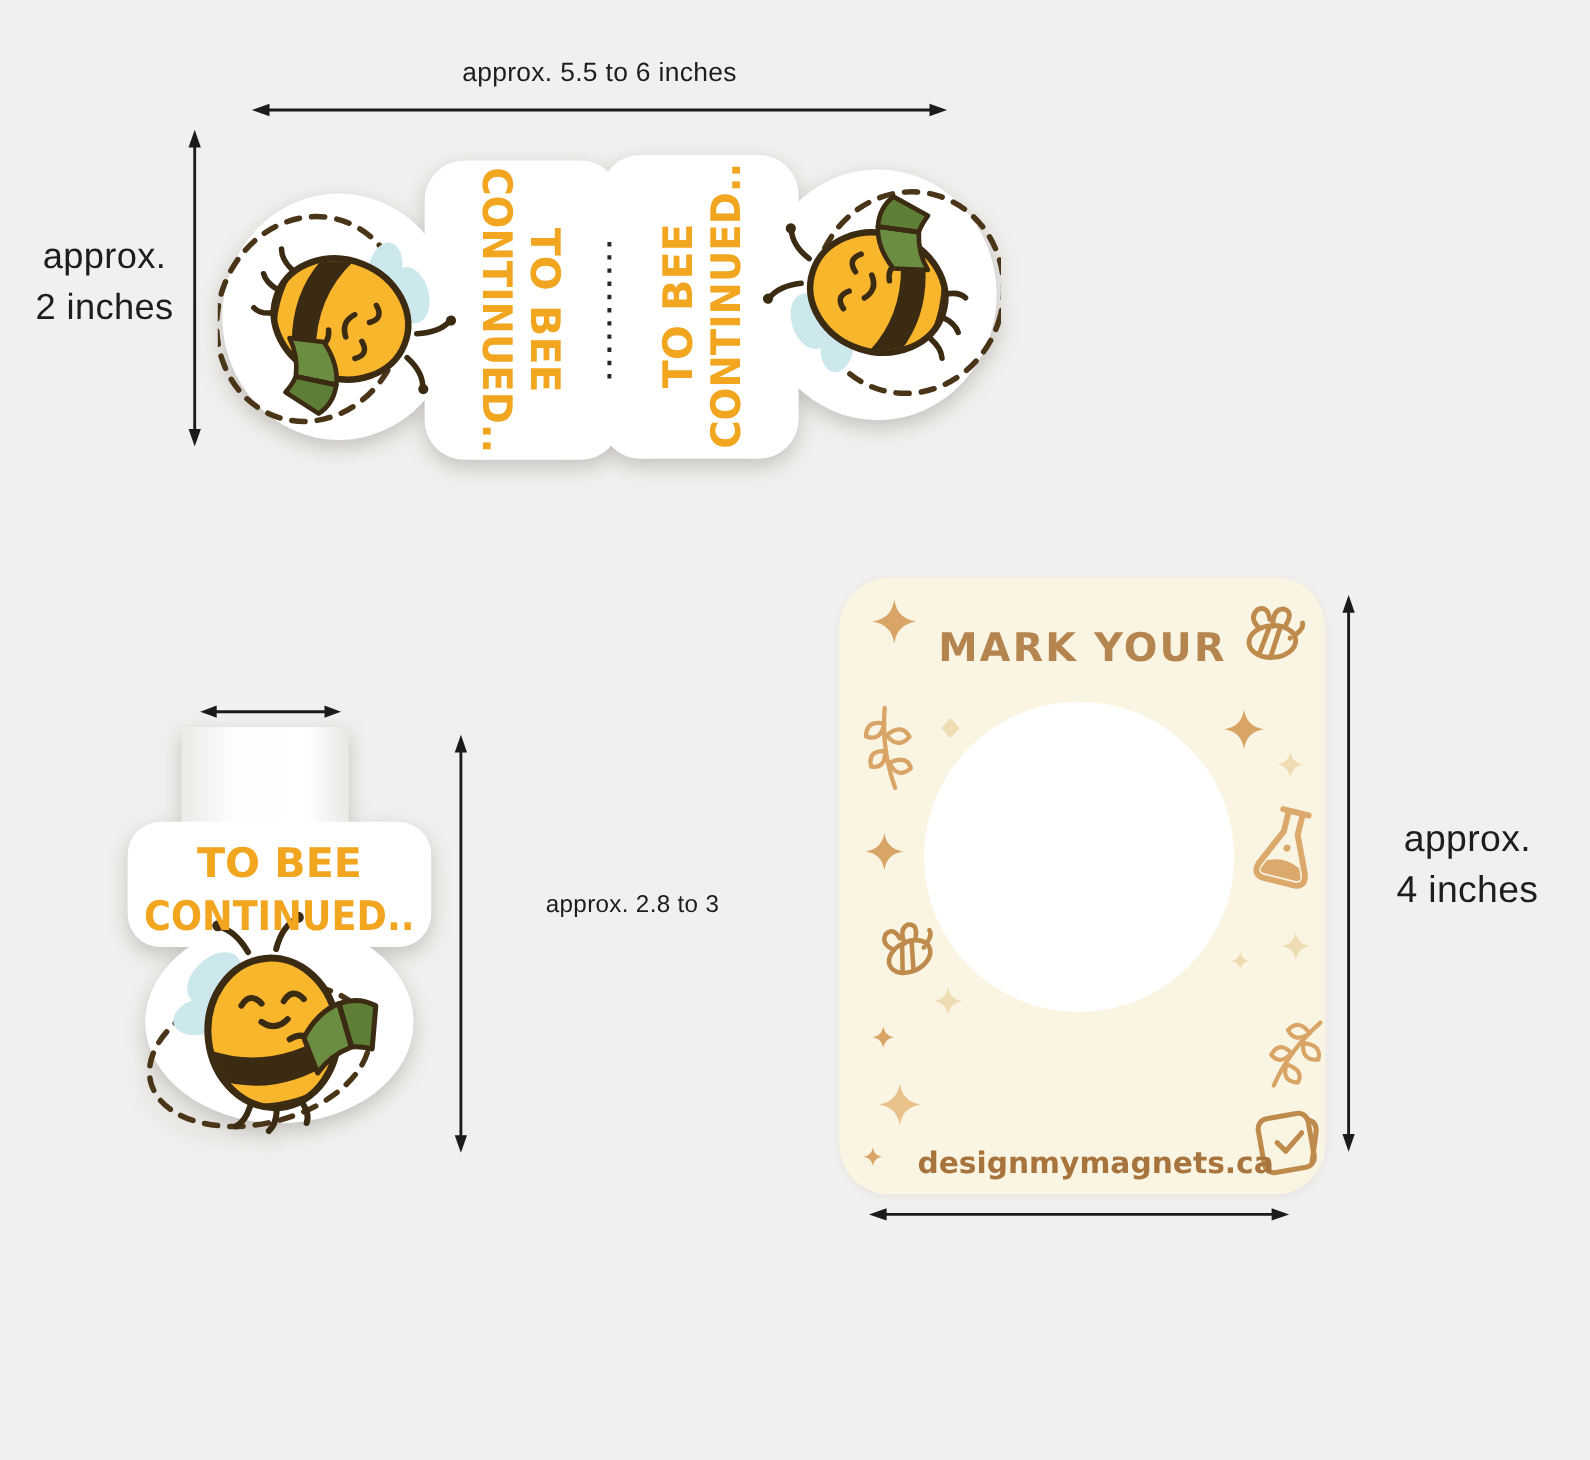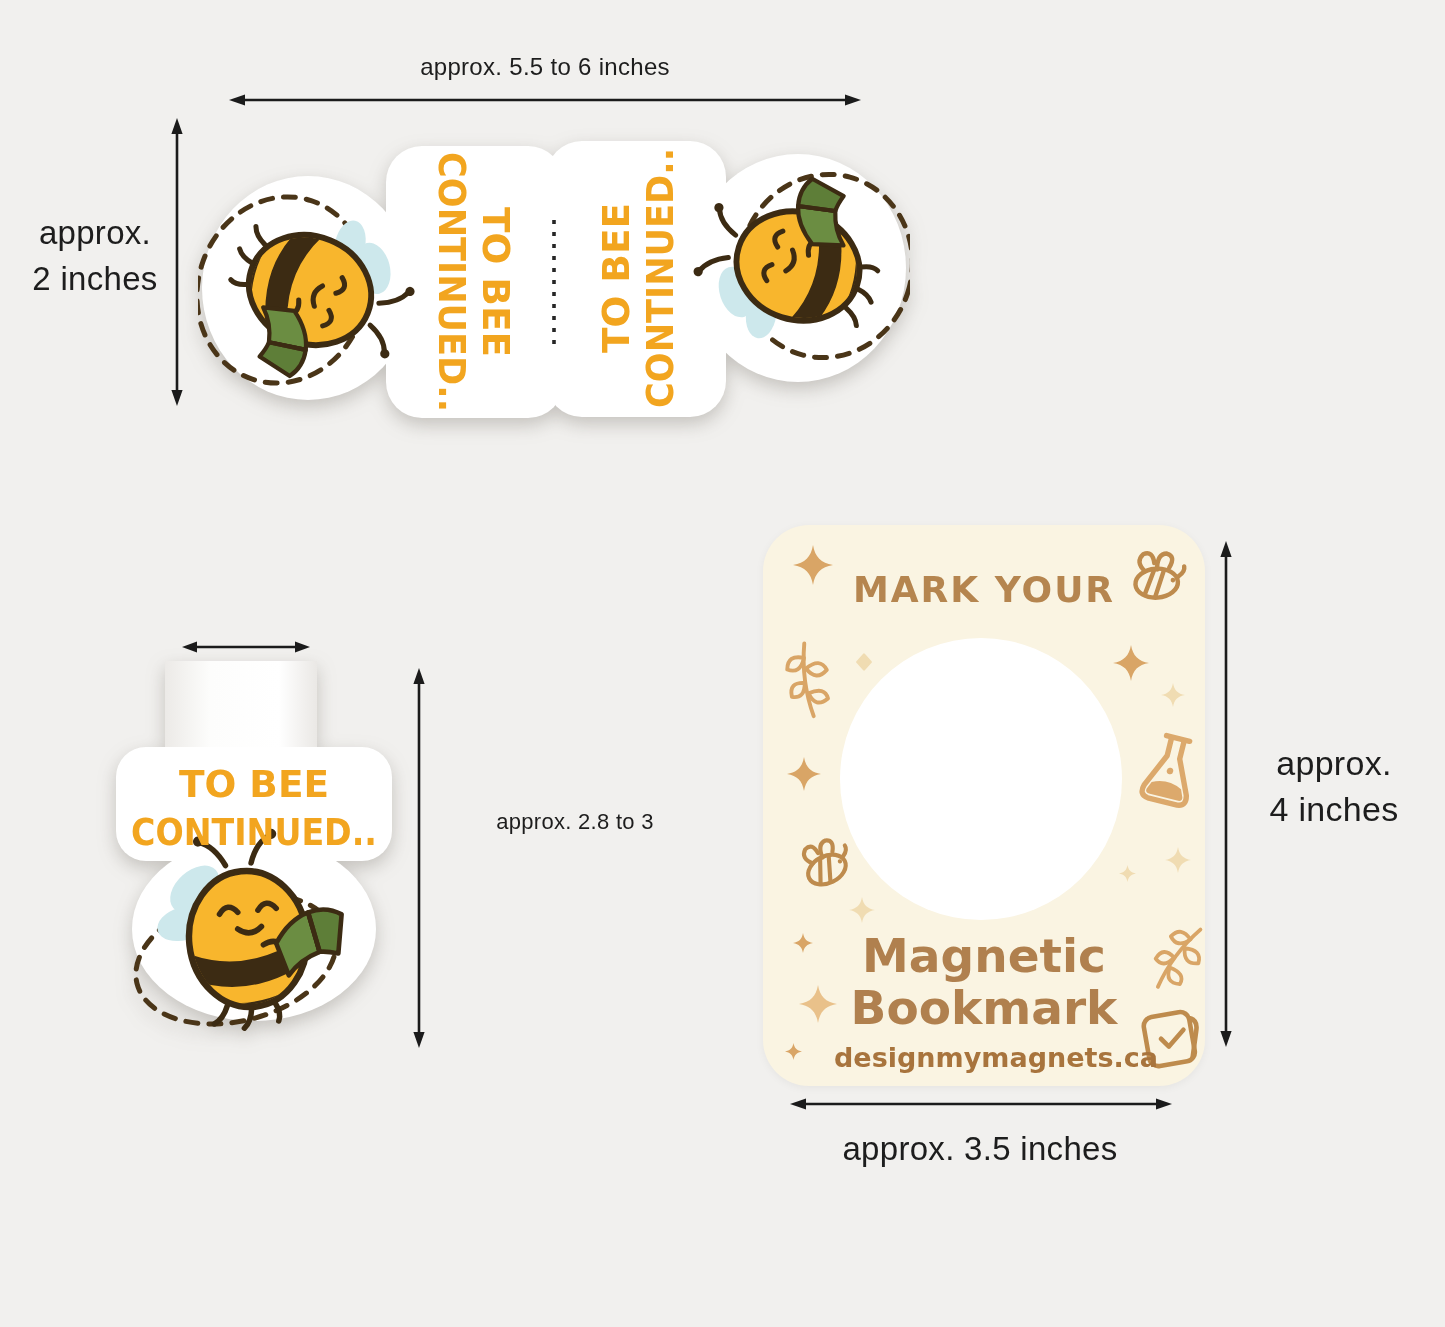--- a/index.html
+++ b/index.html
@@ -226,37 +226,32 @@
     <svg class="doodle" style="left:356px;top:340px;color:#F0DCB2" width="17" height="17" viewBox="0 0 32 32">
         <use href="#sparkle4" fill="currentColor"></use>
       </svg>
     <svg class="doodle" style="left:390px;top:392px;color:#D9A566;transform:rotate(38deg)" width="52" height="80" viewBox="0 0 56 92">
         <use href="#leafdoodle"></use>
       </svg>
     <svg class="doodle" style="left:374px;top:478px;color:#BE8B4D;transform:rotate(-4deg)" width="70" height="70" viewBox="0 0 76 76">
         <use href="#bookdoodle"></use>
       </svg>
 
-    <div class="product-name">
-      <div>Magnetic</div>
-      <div>Bookmark</div>
-    </div>
     <div class="website">designmymagnets.ca</div>
   </div>
 
   <svg class="abs dim-arrow" style="left:1218px;top:540px" width="16" height="508" viewBox="0 0 16 508">
     <line x1="8" y1="14" x2="8" y2="494"></line>
     <path d="M8 1 L2.4 17 L13.6 17 Z"></path>
       <path d="M8 507 L2.4 491 L13.6 491 Z"></path>
   </svg>
   <div class="dim-label" style="left:1234px;top:740px;width:200px;font-size:34px;">
     <div>approx.</div>
     <div>4 inches</div>
   </div>
 
   <svg class="abs dim-arrow" style="left:789px;top:1096px" width="384" height="16" viewBox="0 0 384 16">
     <line x1="14" y1="8" x2="370" y2="8"></line>
     <path d="M1 8 L17 2.4 L17 13.6 Z"></path>
       <path d="M383 8 L367 2.4 L367 13.6 Z"></path>
   </svg>
-  <div class="dim-label" style="left:830px;top:1126px;width:300px;">approx. 3.5 inches</div>
 
 </div>
 
 </body></html>

